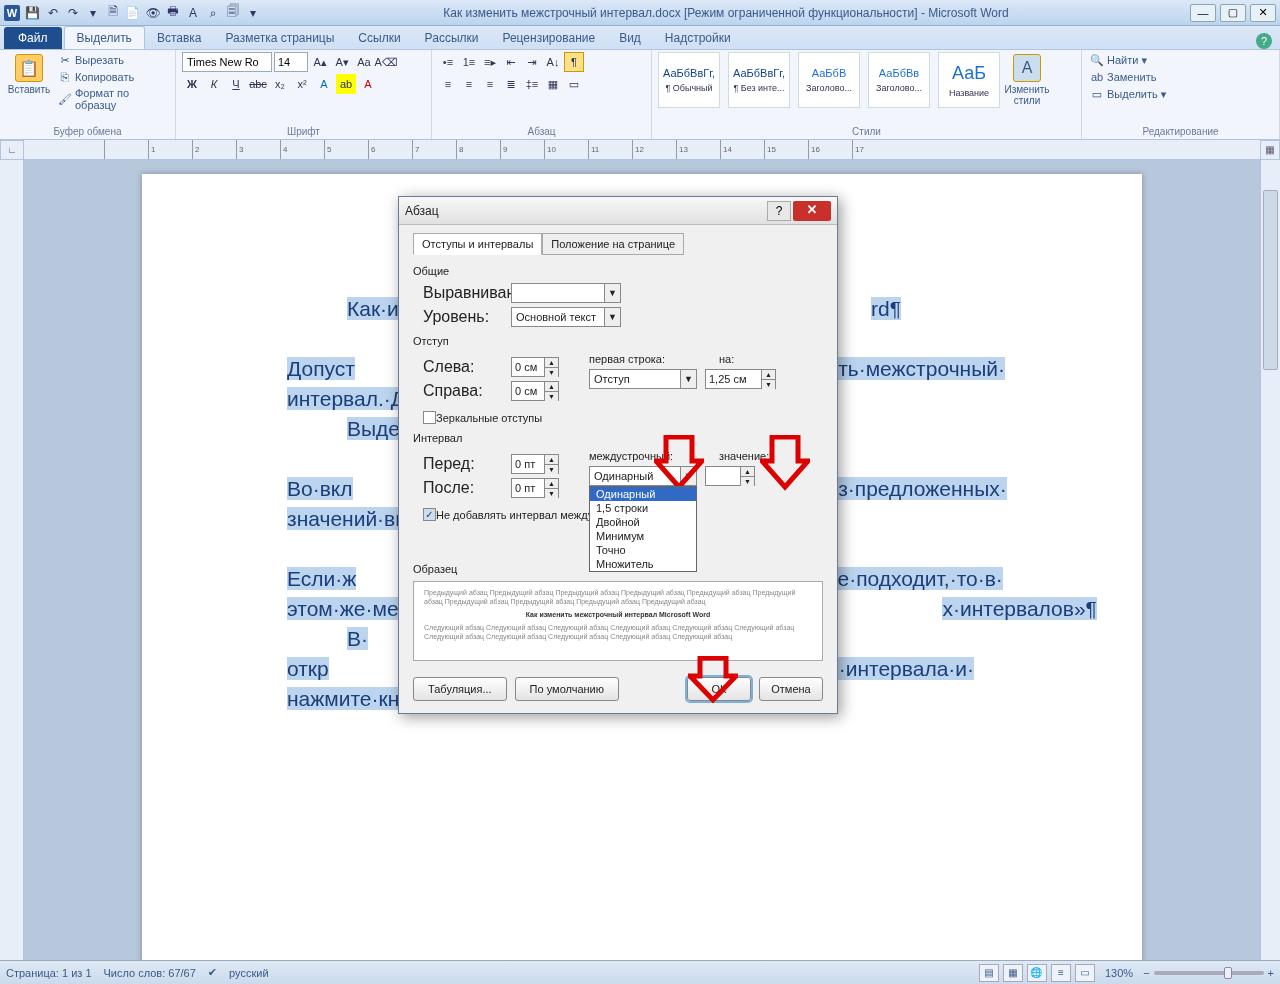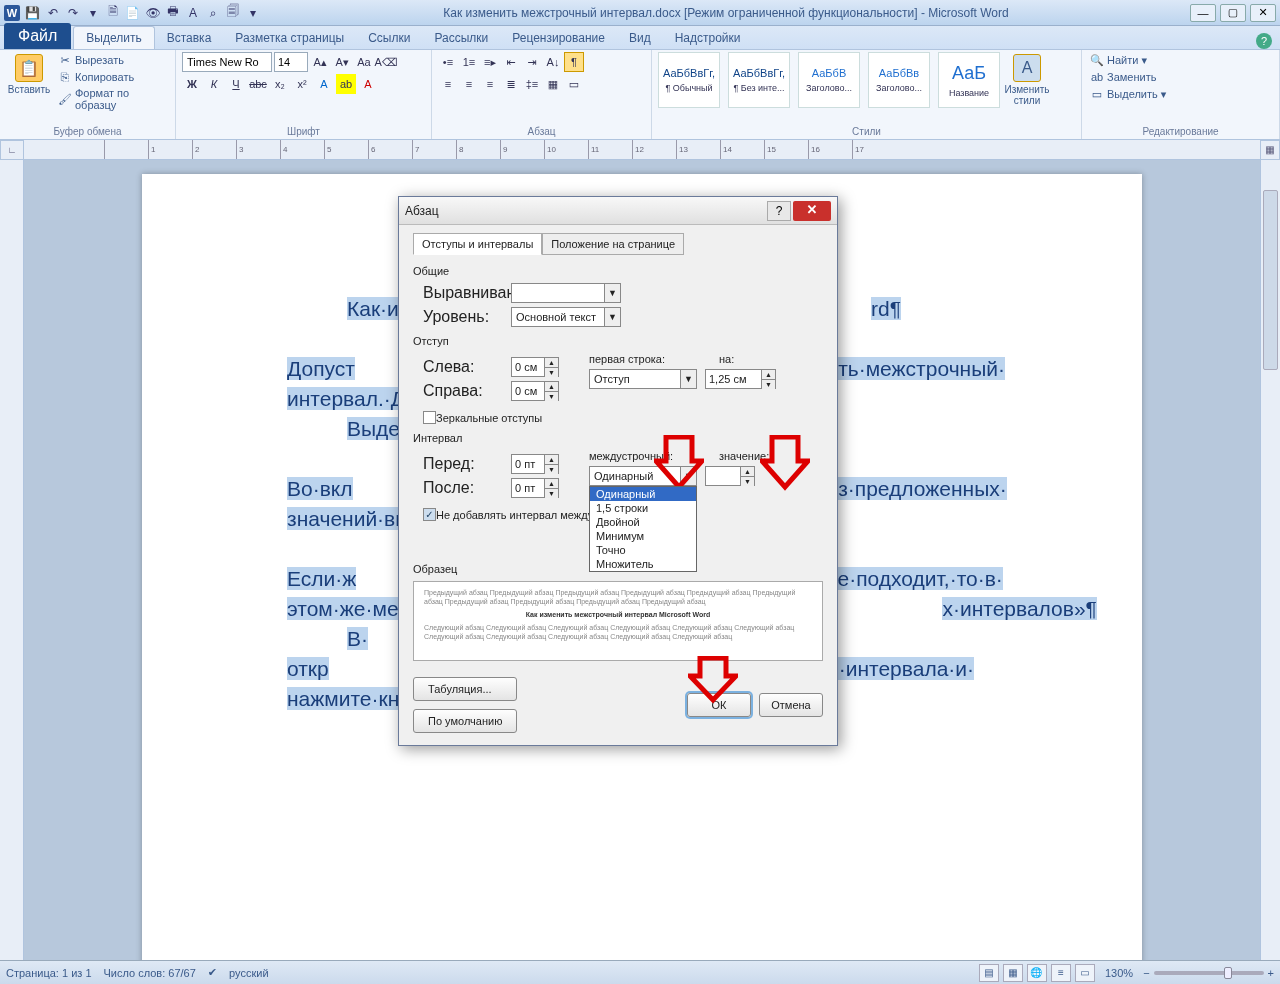--- a/index.html
+++ b/index.html
@@ -9,21 +9,21 @@
 .titlebar { height:26px; background:linear-gradient(#dce8f7,#bcd4ee); display:flex; align-items:center; padding:0 4px; border-bottom:1px solid #9ab0cc; }
 .word-icon { width:16px; height:16px; background:#2b579a; color:#fff; font-weight:bold; text-align:center; line-height:16px; font-size:11px; margin-right:4px; border-radius:2px;}
 .qat { display:flex; gap:2px; }
 .qat-btn { width:18px; height:18px; display:flex; align-items:center; justify-content:center; cursor:pointer; font-size:12px; color:#336; }
 .title-text { flex:1; text-align:center; color:#3a5a8a; font-size:12px; }
 .win-controls { display:flex; gap:4px; }
 .win-btn { width:26px; height:18px; border:1px solid #8aa; background:#e8f0fa; display:flex; align-items:center; justify-content:center; font-size:11px; border-radius:2px; cursor:pointer; }
 
 
 .tabstrip { height:24px; background:linear-gradient(#dce8f7,#cfe0f5); display:flex; align-items:flex-end; padding-left:4px; border-bottom:1px solid #b0c4de; }
-.file-tab { background:#1e4e8e; color:#fff; padding:4px 14px; font-size:16px; border-radius:3px 3px 0 0; margin-right:2px; cursor:pointer; }
+.file-tab { background:#1e4e8e; color:#fff; padding:4px 14px; font-size:12px; border-radius:3px 3px 0 0; margin-right:2px; cursor:pointer; }
 .rtab { padding:4px 12px; font-size:12px; color:#3a5a8a; cursor:pointer; }
 .rtab.active { background:#f2f6fc; border:1px solid #b0c4de; border-bottom:none; border-radius:3px 3px 0 0; }
 .help-icon { margin-left:auto; margin-right:8px; width:16px;height:16px;border-radius:50%;background:#4a8;color:#fff;text-align:center;line-height:16px;font-size:11px;cursor:pointer; }
 
 
 .ribbon { height:90px; background:#f2f6fc; border-bottom:1px solid #b0c4de; display:flex; }
 .group { border-right:1px solid #cdd9e8; padding:2px 6px 0 6px; display:flex; flex-direction:column; position:relative; }
 .group-label { position:absolute; bottom:0; left:0; right:0; text-align:center; font-size:10px; color:#6a7a9a; padding:2px 0; }
 .group-body { flex:1; display:flex; align-items:flex-start; gap:4px; }
 .big-btn { display:flex; flex-direction:column; align-items:center; width:46px; padding:2px; cursor:pointer; font-size:10px; color:#3a5a8a; text-align:center; }
@@ -460,21 +460,21 @@
       </div>
 
     <div class="dlg-section-title" style="margin-top:42px">Образец</div>
     <div class="preview-box">
       <div>Предыдущий абзац Предыдущий абзац Предыдущий абзац Предыдущий абзац Предыдущий абзац Предыдущий абзац Предыдущий абзац Предыдущий абзац Предыдущий абзац Предыдущий абзац</div>
       <div style="text-align:center;font-weight:bold;color:#333;margin:4px 0">Как изменить межстрочный интервал Microsoft Word</div>
       <div>Следующий абзац Следующий абзац Следующий абзац Следующий абзац Следующий абзац Следующий абзац Следующий абзац Следующий абзац Следующий абзац Следующий абзац Следующий абзац</div>
     </div>
 
     <div class="dlg-buttons">
-      <div style="display:flex;gap:8px;flex-direction:column;">
+      <div style="display:flex;gap:8px;">
         <div class="dlg-btn">Табуляция...</div>
         <div class="dlg-btn">По умолчанию</div>
       </div>
       <div style="display:flex;gap:8px;">
         <div class="dlg-btn primary" style="width:64px;justify-content:center">ОК</div>
         <div class="dlg-btn" style="width:64px;justify-content:center">Отмена</div>
       </div>
     </div>
   </div>
 </div>

